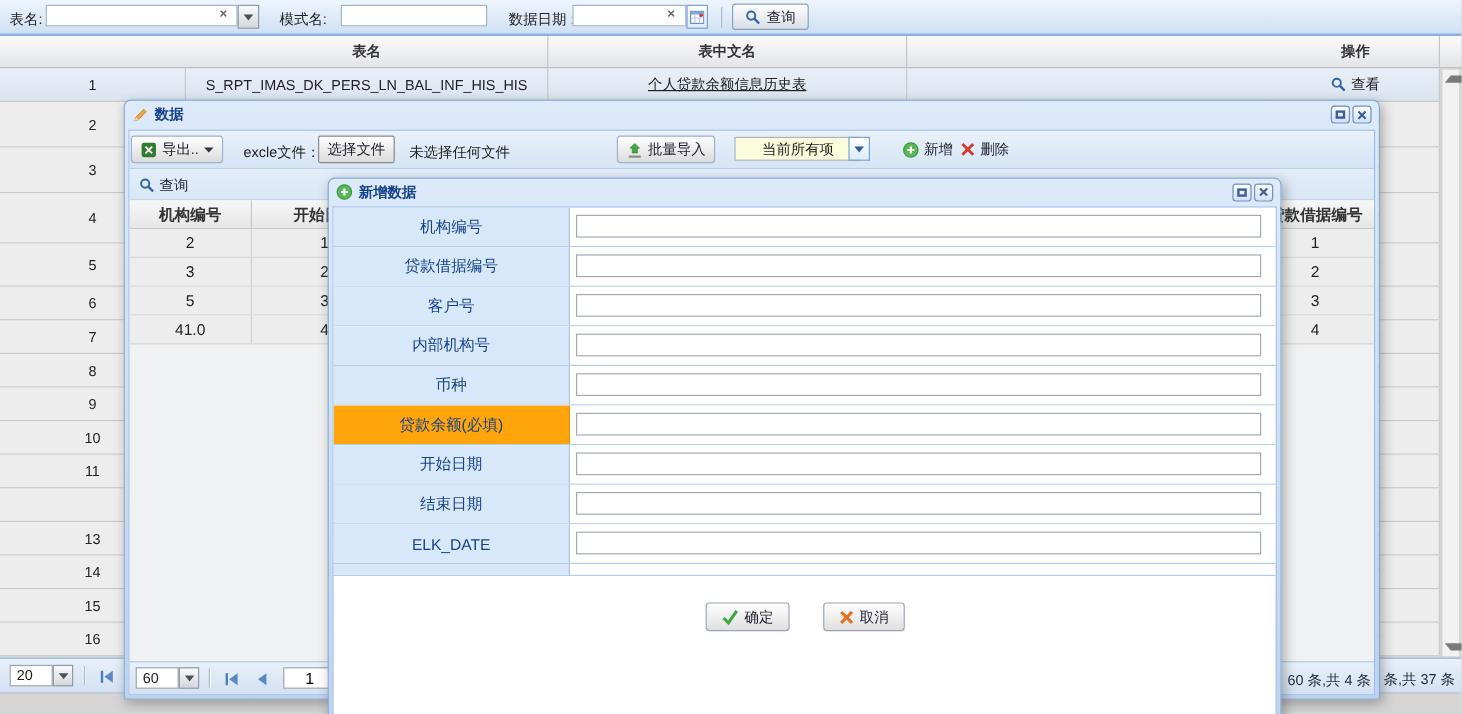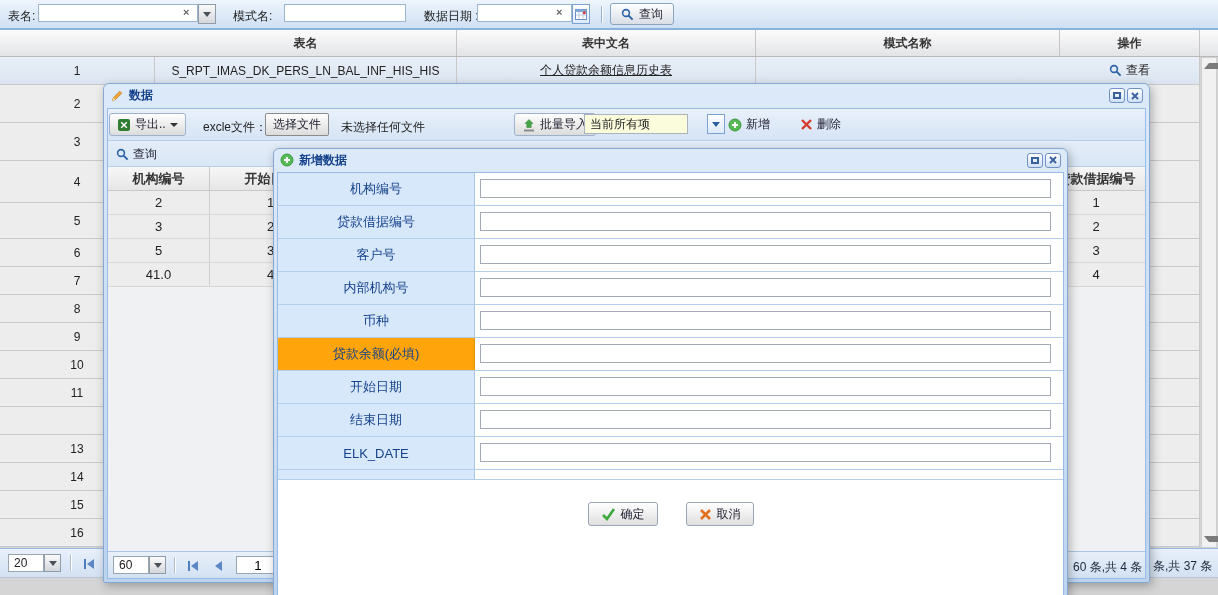--- a/index.html
+++ b/index.html
@@ -122,21 +122,20 @@
       <circle cx="5" cy="5" r="3.4" fill="none" stroke="#2e64a8" stroke-width="1.6"></circle>
       <line x1="7.6" y1="7.6" x2="11.6" y2="11.6" stroke="#2e64a8" stroke-width="2"></line>
     </svg>
     <span>查询</span>
   </div>
 </div>
 
 <div id="main-header">
   <div class="h-cell" style="left:155px;width:302px">表名</div>
   <div class="h-cell" style="left:457px;width:299px">表中文名</div>
-  <div class="h-cell" style="left:756px;width:304px">模式名称</div>
   <div class="h-cell" style="left:1060px;width:140px">操作</div>
 </div>
 
 <div id="main-body">
   <div class="m-row first">
     <div class="mc mc1">1</div>
     <div class="mc mc2">S_RPT_IMAS_DK_PERS_LN_BAL_INF_HIS_HIS</div>
     <div class="mc mc3">个人贷款余额信息历史表</div>
     <div class="mc mc5">
       <svg width="13" height="13" viewBox="0 0 13 13">
@@ -394,25 +393,25 @@
         <span>选择文件</span>
       </div>
       <span style="position:absolute;left:233px;top:10px">未选择任何文件</span>
       <div class="raised-btn" style="left:406px">
         <svg width="14" height="14" viewBox="0 0 14 14">
           <path d="M7 1.5l4 4H9.2v4H4.8v-4H3z" fill="#46a546" stroke="#2e7d32" stroke-width="0.5"></path>
           <path d="M2 12.5h10" stroke="#8a8a8a" stroke-width="2"></path>
         </svg>
         <span>批量导入</span>
       </div>
-      <div style="position:absolute;left:476px;top:5px;width:104px;height:20px;box-sizing:border-box;background:#fbfcdc;border:1px solid #aab4be;line-height:18px;padding-left:5px">当前所有项</div>
+      <div style="position:absolute;left:504px;top:5px;width:104px;height:20px;box-sizing:border-box;background:#fbfcdc;border:1px solid #aab4be;line-height:18px;padding-left:22px">当前所有项</div>
       <div class="combo-btn blue-btn" style="left:599px;top:5px;height:20px;width:18px">
         <span class="tri" style="border-top-color:#2e5f9e"></span>
       </div>
-      <div class="flat-btn" style="left:620px">
+      <div class="flat-btn" style="left:644px">
         <svg width="14" height="14" viewBox="0 0 14 14">
           <circle cx="7" cy="7" r="6" fill="#58b957" stroke="#3a9a3a"></circle>
           <path d="M7 4v6M4 7h6" stroke="#fff" stroke-width="1.8"></path>
         </svg>
         <span>新增</span>
       </div>
       <div class="flat-btn" style="left:692px">
         <svg width="13" height="13" viewBox="0 0 13 13">
           <path d="M2 2l9 9M11 2l-9 9" stroke="#d43a2f" stroke-width="2.4"></path>
         </svg>

